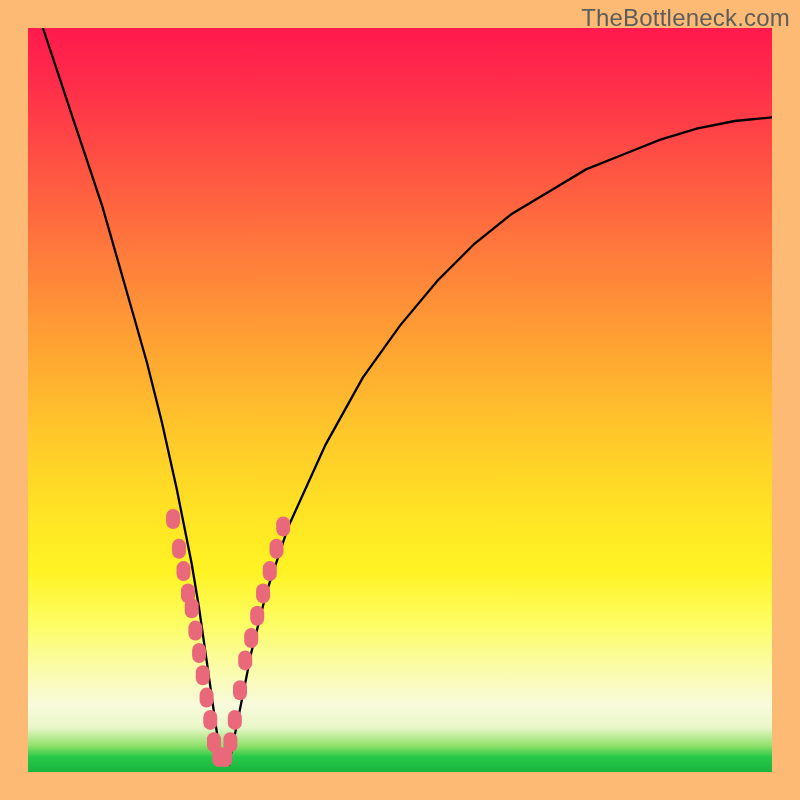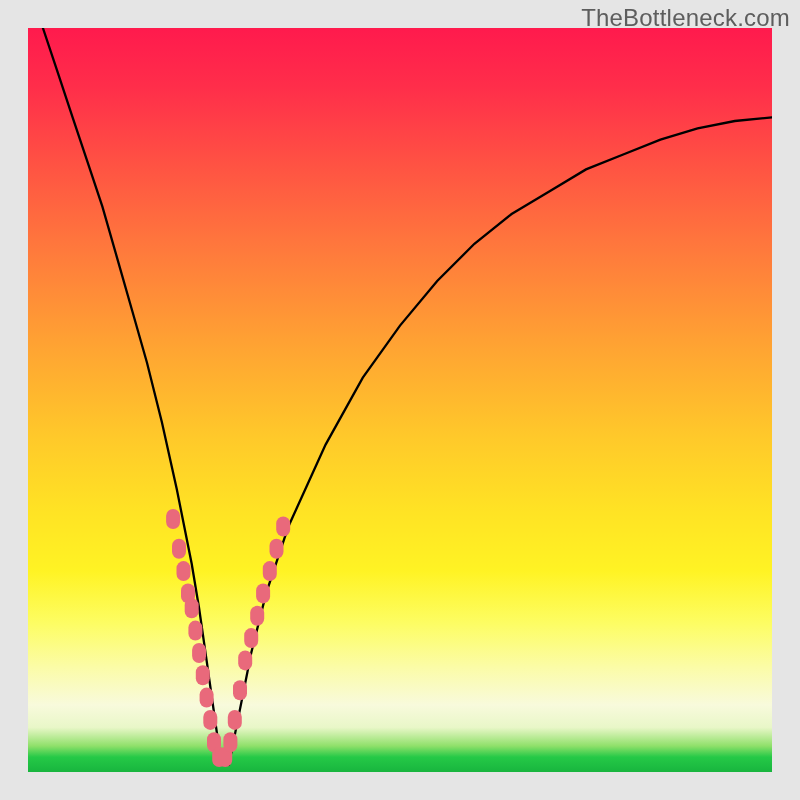--- a/index.html
+++ b/index.html
@@ -8,21 +8,21 @@
     width: 800px;
     height: 800px;
     overflow: hidden;
     background: #000;
     font-family: Arial, Helvetica, sans-serif;
   }
   .frame {
     position: relative;
     width: 800px;
     height: 800px;
-    background: #e5e5e5;
+    background: #fdba74;
   }
   .plot-area {
     position: absolute;
     left: 28px;
     top: 28px;
     width: 744px;
     height: 744px;
     
     background: linear-gradient(
       to bottom,

